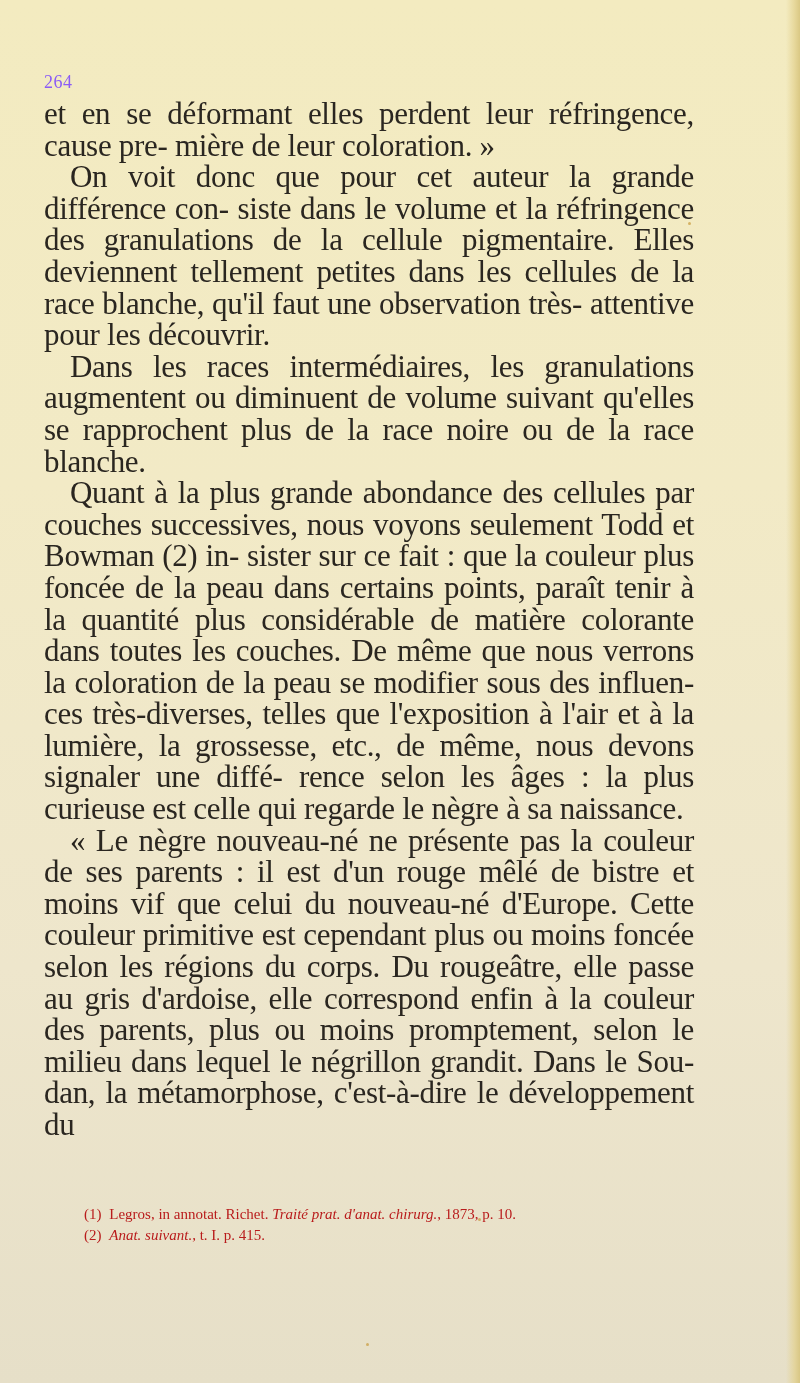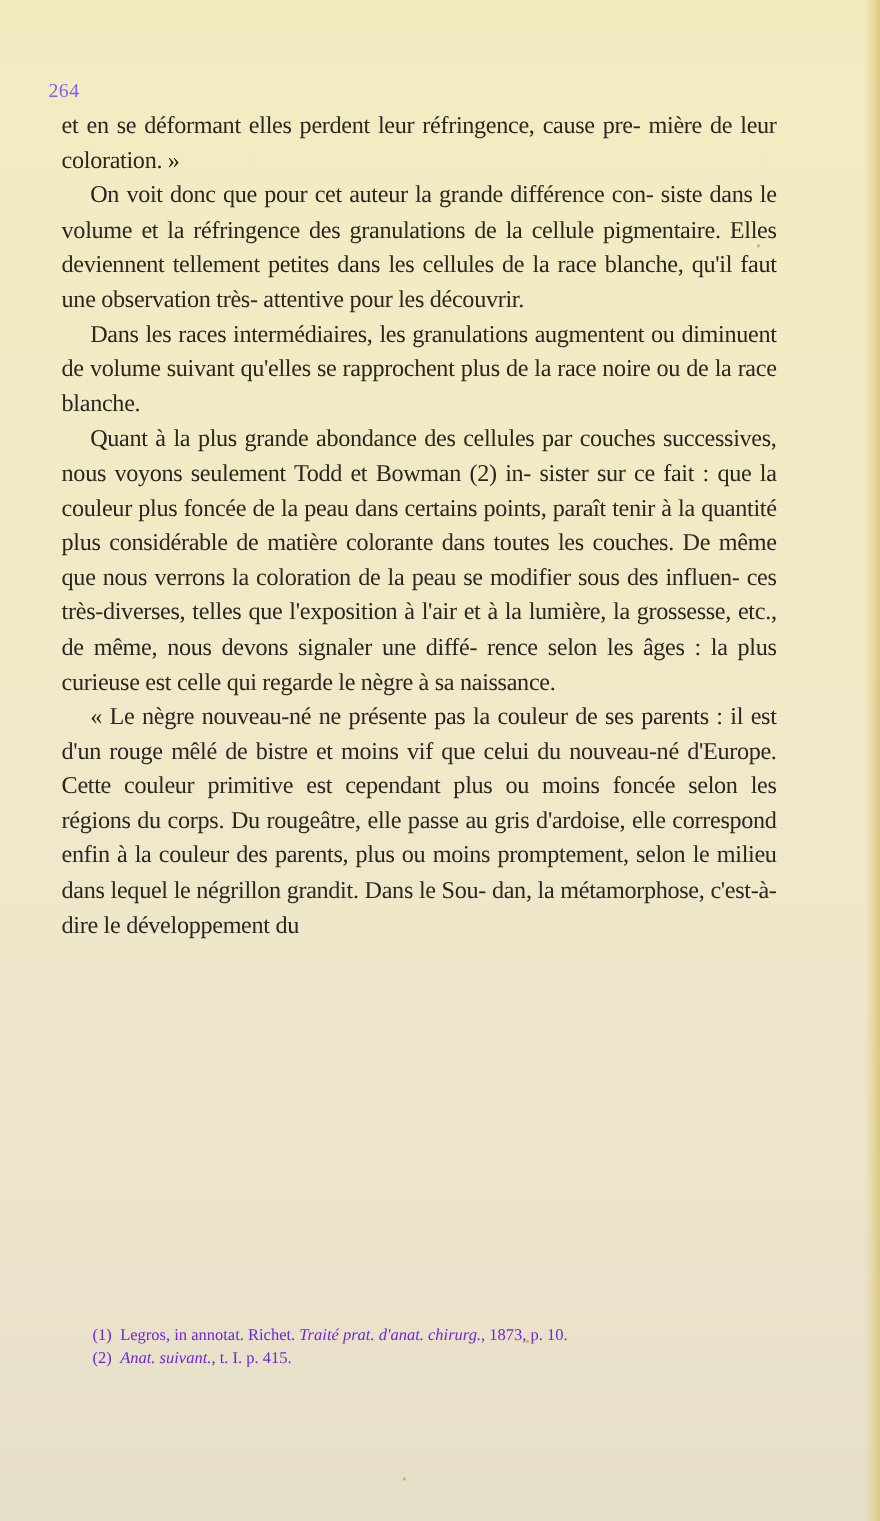--- a/index.html
+++ b/index.html
@@ -49,43 +49,43 @@
       position: absolute;
       left: 120px;
       top: 2px;
       font-size: 15px;
       letter-spacing: 1.2px;
       text-transform: uppercase;
     }
     .body-text {
       position: absolute;
       top: 98px;
-      left: 12px;
+      left: 0;
       width: 650px;
-      font-size: 22px;
+      font-size: 31px;
       line-height: 31.6px;
       text-align: justify;
       letter-spacing: -0.3px;
       font-stretch: condensed;
     }
     .body-text p {
       margin: 0;
       text-indent: 0;
     }
     .body-text p.indent {
       text-indent: 26px;
     }
     .footnotes {
       position: absolute;
       top: 1204px;
       left: 0;
       width: 650px;
       font-size: 15px;
       line-height: 21px;
-      color: #6d28d9;
+      color: #b91c1c;
     }
     .footnote {
       margin: 0;
       padding-left: 0;
     }
     .footnote .fn-mark {
       margin-right: 4px;
     }
     .footnote i {
       font-style: italic;

